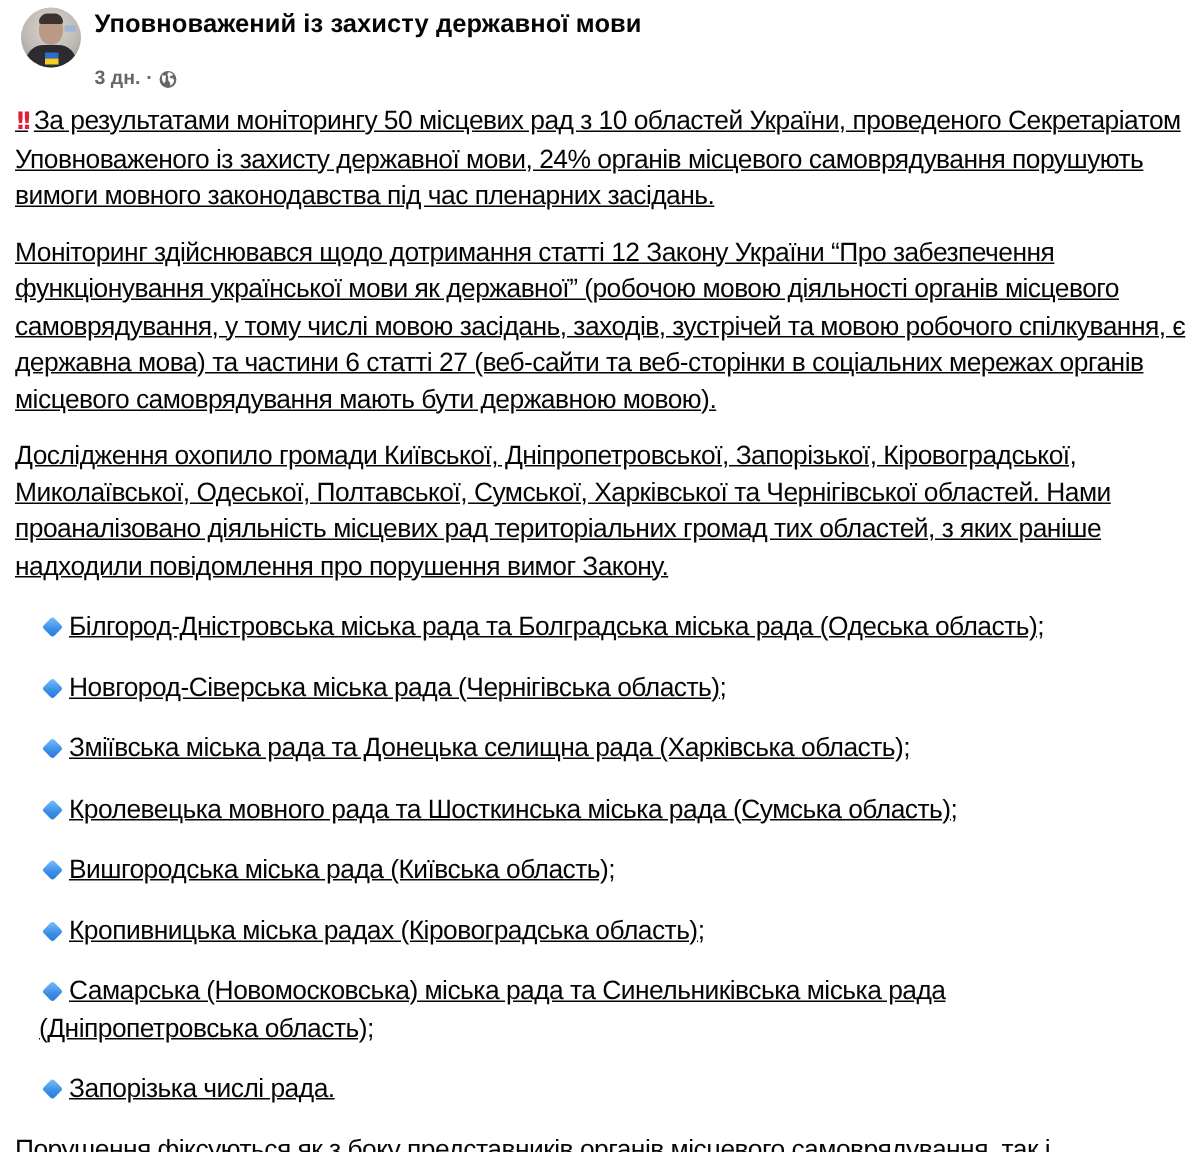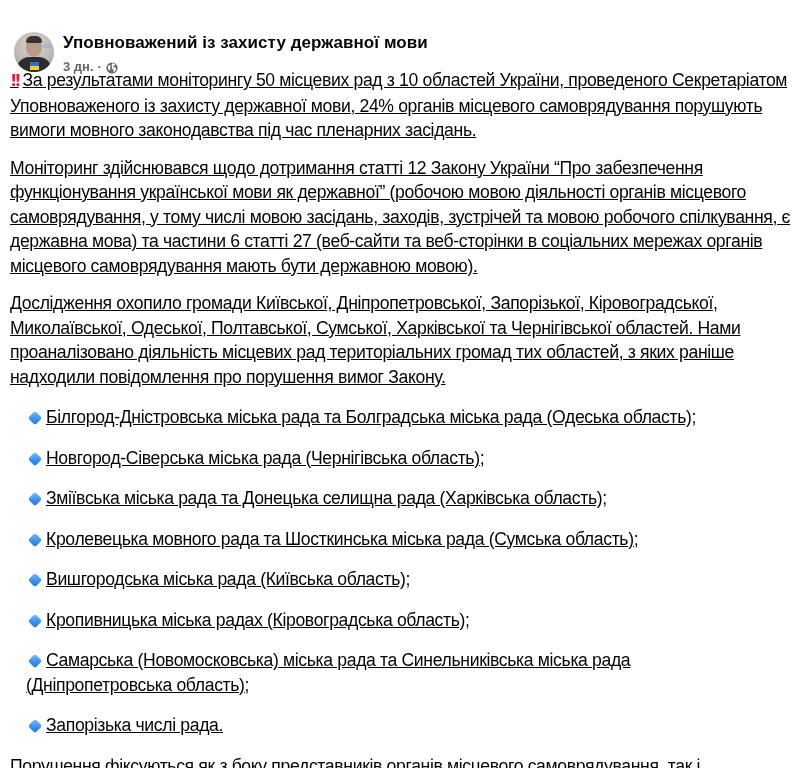--- a/index.html
+++ b/index.html
@@ -1,38 +1,38 @@
 <!DOCTYPE html>
 <html><head>
 <meta charset="utf-8">
 <style>
   html, body { margin: 0; padding: 0; background: #ffffff; }
   body {
     width: 802px; height: 768px; overflow: hidden; position: relative;
     font-family: "Liberation Sans", "DejaVu Sans", sans-serif;
     color: #050505;
   }
-  .header { position: absolute; left: 14px; top: 32px; display: flex; align-items: flex-start; }
+  .header { position: absolute; left: 14px; top: 5px; display: flex; align-items: flex-start; }
   .avatar {
     width: 40px; height: 40px; border-radius: 50%; overflow: hidden; position: relative;
     background: radial-gradient(circle at 50% 35%, #d9d5d0 0%, #bfbab4 55%, #8e8a86 100%);
     flex: 0 0 40px;
   }
   .avatar .head { position: absolute; left: 12px; top: 6px; width: 16px; height: 19px; border-radius: 45% 45% 50% 50%; background: #b99a86; }
   .avatar .hair { position: absolute; left: 12px; top: 4px; width: 16px; height: 7px; border-radius: 8px 8px 2px 2px; background: #3b3230; }
   .avatar .body { position: absolute; left: 3px; top: 25px; width: 34px; height: 20px; border-radius: 12px 12px 0 0; background: #2c2c30; }
   .avatar .flag-b { position: absolute; left: 16px; top: 30px; width: 9px; height: 4px; background: #2b6fd1; }
   .avatar .flag-y { position: absolute; left: 16px; top: 34px; width: 9px; height: 4px; background: #f3cf25; }
   .avatar .sign { position: absolute; right: 3px; top: 12px; width: 8px; height: 4px; background: #9fb6d6; border-radius: 1px; }
   .meta { margin-left: 9px; }
   .page-title {
     font-weight: bold; font-size: 17px; line-height: 22px; color: #050505; margin-top: 0px;
     letter-spacing: 0.05px;
   }
-  .sub { display: flex; align-items: center; font-size: 13px; color: #65676b; margin-top: 4px; line-height: 18px; font-weight: bold; }
+  .sub { display: flex; align-items: center; font-size: 13px; color: #65676b; margin-top: 16px; line-height: 18px; font-weight: bold; }
   .sub .dot { margin: 0 4px; }
   .globe { width: 12px; height: 12px; display: inline-block; }
   .content { position: absolute; left: 10px; top: 68px; width: 785px; font-size: 17.6px; line-height: 24.5px; letter-spacing: -0.35px; word-spacing: 0px; text-decoration: underline; }
   .content p { margin: 0 0 13px 0; }
   .bang { color: #e0203a; font-weight: bold; letter-spacing: -3px; margin-right: 4px; font-family: "DejaVu Sans", sans-serif; font-size: 16px; }
   .list { margin: 0 0 13px 0; padding: 0; list-style: none; }
   .list li { margin: 16px; padding: 0; }
   .diamond {
     display: inline-block; width: 10px; height: 10px; transform: rotate(45deg);
     background: linear-gradient(135deg, #7cc0ff 0%, #3a8ee6 60%, #2a78d6 100%);

